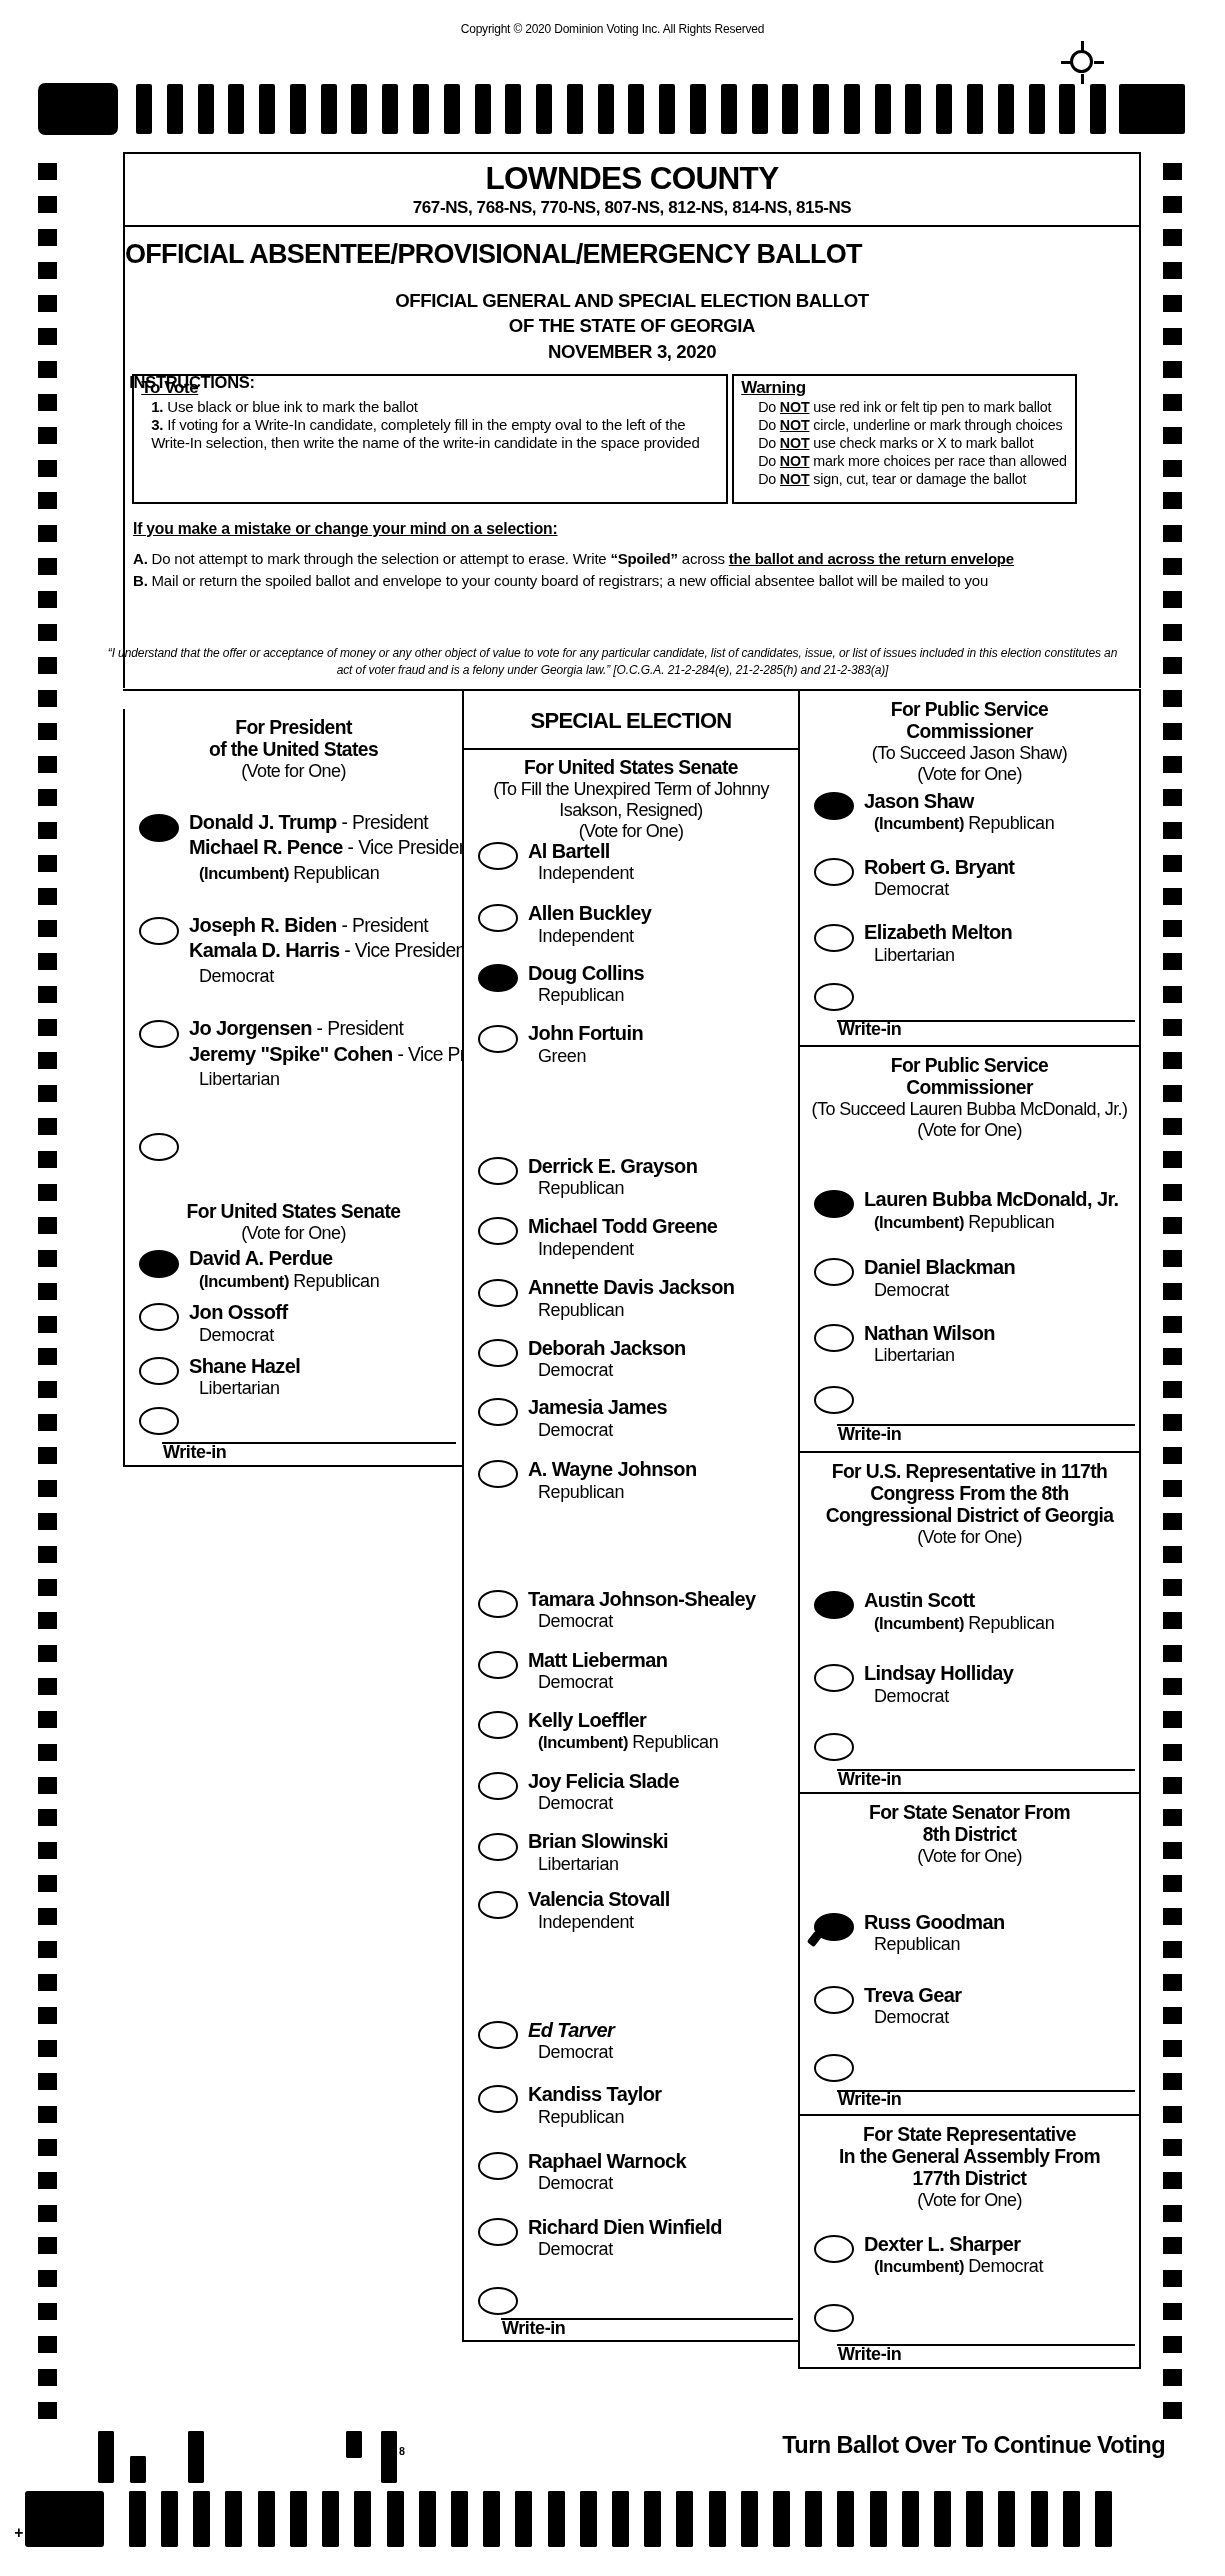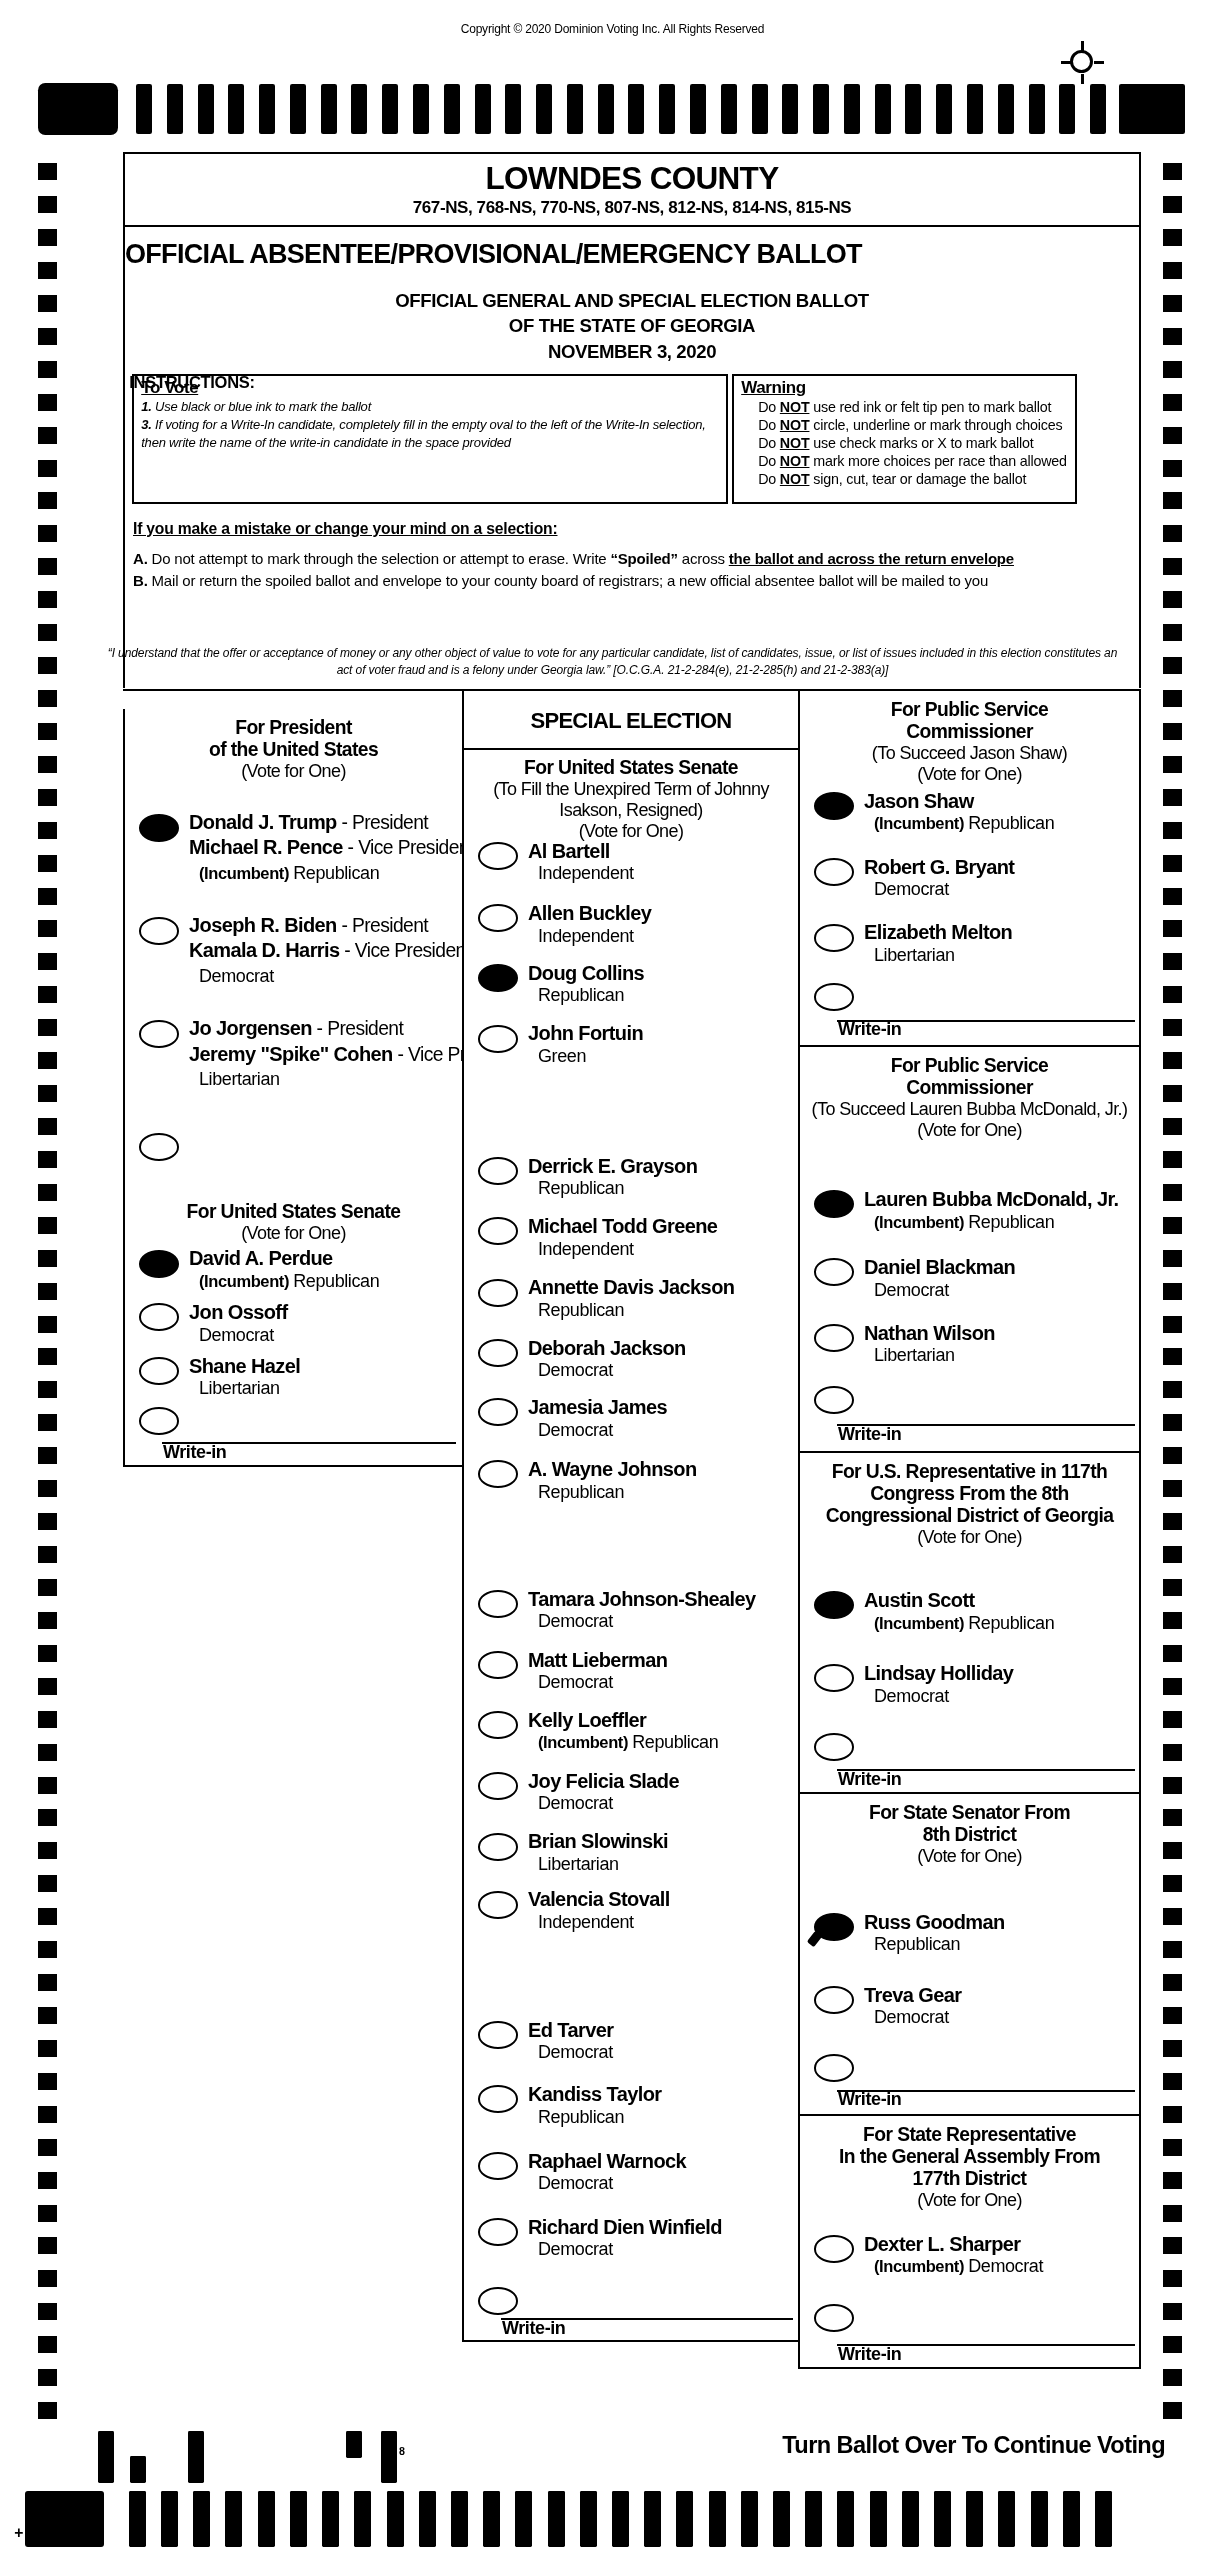--- a/index.html
+++ b/index.html
@@ -16,21 +16,21 @@
   #precincts{font-size:17px;font-weight:bold;text-align:center;margin-top:1.4px;letter-spacing:-0.4px;}
   #ballot-title{font-size:27px;font-weight:bold;text-align:left;margin-top:11.5px;letter-spacing:-0.7px;}
   .subline{font-size:18.6px;font-weight:bold;text-align:center;letter-spacing:-0.4px;}
   #sub1{margin-top:20px;} #sub2{margin-top:3.6px;} #sub3{margin-top:3.6px;}
   #instructions-label{margin:10px 0 0 4.3px;font-size:16.5px;font-weight:bold;letter-spacing:-0.3px;}
   
   .ibox{position:absolute;border:2.1px solid #000;box-sizing:border-box;padding:2.1px 7.2px;}
   #tovote-box{left:132px;top:374px;width:596px;height:130px;}
   #warning-box{left:732px;top:374px;width:345px;height:130px;}
   .box-title{font-weight:bold;font-size:17px;text-decoration:underline;letter-spacing:-0.4px;line-height:20px;}
-  .tv-item{font-size:13px;line-height:18px;letter-spacing:-0.2px;margin-left:0;font-style:italic;}
+  .tv-item{font-size:15px;line-height:18px;letter-spacing:-0.2px;margin-left:10px;}
   .tv-item b{letter-spacing:-0.2px;}
   .wn-item{font-size:14.3px;line-height:18px;letter-spacing:-0.2px;margin-left:17px;}
   .not{font-weight:bold;text-decoration:underline;}
   #mistake{left:133px;top:520px;width:991px;}
   .mk-title{font-weight:bold;text-decoration:underline;font-size:15.7px;letter-spacing:-0.2px;margin:0 0 11.5px;}
   .mk-p{font-size:15px;line-height:18.6px;letter-spacing:-0.2px;margin:0 0 4.3px;}
   #mk-b{margin-bottom:17px;}
   .mk-bu{font-weight:bold;text-decoration:underline;}
   #affidavit{left:107px;top:645px;width:1011px;text-align:center;font-style:italic;font-size:12px;line-height:16.5px;letter-spacing:-0.1px;}
   
@@ -198,21 +198,21 @@
         <div class="oval" style="top: 1081px;"></div>
         <div class="row-name" style="top: 1079px;"><span>Joy Felicia Slade</span></div>
         <div class="row-party" style="top: 1102px;"><span>Democrat</span></div>
         <div class="oval" style="top: 1142px;"></div>
         <div class="row-name" style="top: 1139px;"><span>Brian Slowinski</span></div>
         <div class="row-party" style="top: 1163px;"><span>Libertarian</span></div>
         <div class="oval" style="top: 1200px;"></div>
         <div class="row-name" style="top: 1197px;"><span>Valencia Stovall</span></div>
         <div class="row-party" style="top: 1221px;"><span>Independent</span></div>
         <div class="oval" style="top: 1330px;"></div>
-        <div class="row-name" style="top: 1328px;"><span>Ed Tarver</span></div>
+        <div class="row-name" style="top: 1328px; font-style: italic;"><span>Ed Tarver</span></div>
         <div class="row-party" style="top: 1351px;"><span>Democrat</span></div>
         <div class="oval" style="top: 1394px;"></div>
         <div class="row-name" style="top: 1392px;"><span>Kandiss Taylor</span></div>
         <div class="row-party" style="top: 1416px;"><span>Republican</span></div>
         <div class="oval" style="top: 1461px;"></div>
         <div class="row-name" style="top: 1459px;"><span>Raphael Warnock</span></div>
         <div class="row-party" style="top: 1482px;"><span>Democrat</span></div>
         <div class="oval" style="top: 1527px;"></div>
         <div class="row-name" style="top: 1525px;"><span>Richard Dien Winfield</span></div>
         <div class="row-party" style="top: 1548px;"><span>Democrat</span></div>

